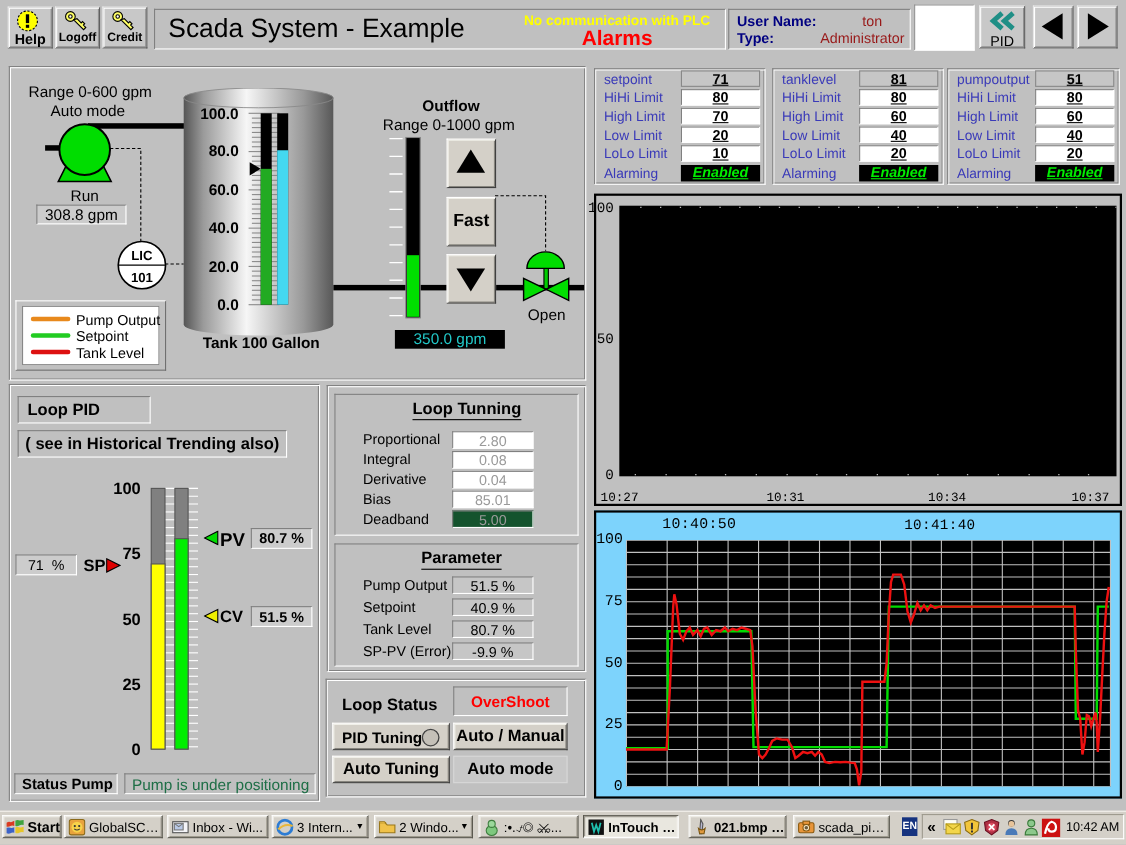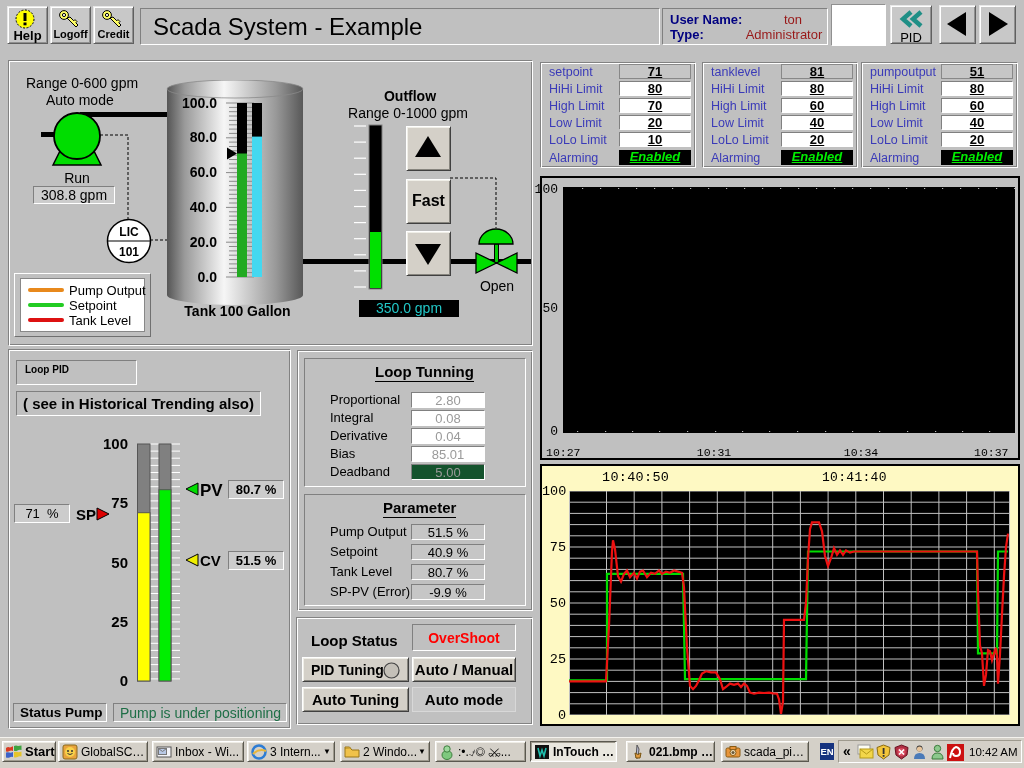--- a/index.html
+++ b/index.html
@@ -39,20 +39,22 @@
         <g stroke="#000" stroke-width="1" fill="#ffff66">
           <circle cx="7" cy="6" r="4.4"></circle>
           <circle cx="7" cy="6" r="1.6" fill="#fff"></circle>
           <path d="M10 9 L19 18 L21 16 L18.8 13.8 L20 12.6 L18 10.6 L16.8 11.8 L13 8 Z"></path>
         </g>
       </svg></div>
 <div class="ab" style="left:0;top:21px;width:100%;text-align:center;font-weight:bold;font-size:11px;">Credit</div>
   </div>
 <div class="ab sunk" style="left:140px;top:8px;width:520px;height:37px;">
 <div class="ab" style="left:12px;top:4px;font-size:24px;color:#000;">Scada System - Example</div>
+<div class="ab" style="left:270px;top:3px;width:300px;text-align:center;font-weight:bold;font-size:12.5px;color:#ffff00;white-space:nowrap;">No communication with PLC</div>
+<div class="ab" style="left:270px;top:16px;width:300px;text-align:center;font-weight:bold;font-size:19px;color:#ff0000;">Alarms</div>
 </div>
 <div class="ab sunk" style="left:662px;top:8px;width:166px;height:37px;font-size:13px;">
 <div class="ab" style="left:7px;top:3px;font-weight:bold;color:#000080;">User Name:</div>
 <div class="ab" style="left:7px;top:18px;font-weight:bold;color:#000080;">Type:</div>
 <div class="ab" style="left:100px;top:3px;width:60px;text-align:center;color:#981818;">ton</div>
 <div class="ab" style="left:78px;top:18px;width:86px;text-align:center;color:#981818;">Administrator</div>
 </div>
 <div class="ab" style="left:831px;top:4px;width:55px;height:42px;background:#ffffff;border:1px solid #909090;border-right-color:#fff;border-bottom-color:#fff;"></div>
 <div class="ab btn" style="left:890px;top:5px;width:42px;height:39px;text-align:center;">
 <svg class="ab" style="left:7px;top:3px;" width="28" height="20">
@@ -255,38 +257,38 @@
       <path d="M14,244.5h1.2 M42,244.5h1.2 M69,244.5h1.2 M96,244.5h1.2 M124,244.5h1.2 M152,244.5h1.2 M179,244.5h1.2 M206,244.5h1.2 M234,244.5h1.2 M262,244.5h1.2 M289,244.5h1.2 M316,244.5h1.2 M344,244.5h1.2 M372,244.5h1.2 M399,244.5h1.2 M426,244.5h1.2" stroke="#b8b8b8" stroke-width="1.2"></path>
     </svg>
     <div class="ab mono" style="right:460px;top:4px;width:30px;text-align:right;font-size:13px;">100</div>
     <div class="ab mono" style="right:460px;top:123px;width:30px;text-align:right;font-size:13px;">50</div>
     <div class="ab mono" style="right:460px;top:246px;width:30px;text-align:right;font-size:13px;">0</div>
     <div class="ab mono" style="left:4px;top:268px;width:44px;text-align:left;font-size:11.5px;">10:27</div>
     <div class="ab mono" style="left:150px;top:268px;width:44px;text-align:center;font-size:11.5px;">10:31</div>
     <div class="ab mono" style="left:297px;top:268px;width:44px;text-align:center;font-size:11.5px;">10:34</div>
     <div class="ab mono" style="left:432px;top:268px;width:44px;text-align:left;font-size:11.5px;">10:37</div>
   </div>
-<div class="ab" style="left:540px;top:464px;width:480px;height:262px;border:2px solid #000;background:#fef9c3;">
+<div class="ab" style="left:540px;top:464px;width:480px;height:262px;border:2px solid #000;background:#7dd3fc;">
     <div class="ab mono" style="left:60px;top:4px;font-size:13.5px;letter-spacing:0.3px;">10:40:50</div>
     <div class="ab mono" style="left:280px;top:4px;font-size:13px;letter-spacing:0.3px;">10:41:40</div>
     <div class="ab mono" style="left:0px;top:18px;width:24px;text-align:right;font-size:13.5px;">100</div>
     <div class="ab mono" style="left:0px;top:74px;width:24px;text-align:right;font-size:13.5px;">75</div>
     <div class="ab mono" style="left:0px;top:130px;width:24px;text-align:right;font-size:13.5px;">50</div>
     <div class="ab mono" style="left:0px;top:186px;width:24px;text-align:right;font-size:13.5px;">25</div>
     <div class="ab mono" style="left:0px;top:242px;width:24px;text-align:right;font-size:13.5px;">0</div>
     <svg class="ab" style="left:27px;top:25px;" width="441" height="224" viewBox="0 0 441 224">
       <rect x="0" y="0" width="441" height="224" fill="#000"></rect>
       <path d="M0,0.0H441 M0,11.2H441 M0,22.4H441 M0,33.6H441 M0,44.8H441 M0,56.0H441 M0,67.2H441 M0,78.4H441 M0,89.6H441 M0,100.8H441 M0,112.0H441 M0,123.2H441 M0,134.4H441 M0,145.6H441 M0,156.8H441 M0,168.0H441 M0,179.2H441 M0,190.4H441 M0,201.6H441 M0,212.8H441 M0,224.0H441 M0.5,0V224 M37.5,0V224 M65.2,0V224 M92.9,0V224 M120.6,0V224 M148.3,0V224 M176.0,0V224 M203.7,0V224 M231.4,0V224 M259.1,0V224 M286.8,0V224 M314.5,0V224 M342.2,0V224 M369.9,0V224 M397.6,0V224 M425.3,0V224 M440.5,0V224" stroke="#c0c0c0" stroke-width="1" fill="none"></path>
       <polyline points="0.0,189.3 38.0,189.3 38.0,82.9 114.0,82.9 116.0,188.2 237.0,188.2 239.0,60.5 408.0,60.5 409.0,162.4 428.0,162.4 429.0,60.5 439.0,60.5" fill="none" stroke="#00dd00" stroke-width="2.2"></polyline>
       <polyline points="0.0,190.4 37.0,190.4 40.0,134.4 43.0,60.5 44.0,49.3 46.0,58.2 49.0,85.1 52.0,90.7 55.0,82.9 58.0,79.5 61.0,86.2 65.0,81.8 68.0,87.4 71.0,80.6 74.0,79.5 78.0,86.2 82.0,81.8 86.0,82.9 90.0,79.5 93.0,82.9 97.0,80.6 101.0,81.8 105.0,79.5 109.0,80.6 113.0,81.8 115.0,96.3 118.0,156.8 121.0,194.9 124.0,198.2 127.0,194.9 130.0,189.3 133.0,182.6 137.0,180.3 142.0,181.4 147.0,181.4 151.0,188.2 154.0,198.2 157.0,196.0 161.0,192.6 165.0,193.8 169.0,192.6 172.0,196.0 175.0,192.6 178.0,194.9 181.0,201.6 185.0,202.7 190.0,201.6 195.0,202.0 200.0,201.6 204.0,202.3 208.0,202.7 210.0,208.3 212.0,222.9 214.0,210.6 215.0,128.8 235.0,128.8 237.0,112.0 239.0,67.2 241.0,38.1 243.0,31.4 250.0,31.4 253.0,40.3 256.0,65.0 259.0,75.0 262.0,67.2 265.0,57.1 268.0,63.8 271.0,59.4 274.0,63.8 277.0,59.4 281.0,61.6 285.0,60.5 408.0,60.5 409.0,100.8 411.0,154.6 413.0,162.4 415.0,194.9 417.0,183.7 419.0,159.0 421.0,160.2 423.0,169.1 425.0,162.4 427.0,156.8 428.0,165.8 429.0,192.6 431.0,163.5 433.0,123.2 435.0,85.1 437.0,56.0 439.0,42.6" fill="none" stroke="#ee1111" stroke-width="2.2"></polyline>
     </svg>
   </div>
 <div class="ab sunk2" style="left:8px;top:349px;width:283px;height:380px;"></div>
 <div class="ab sunk" style="left:16px;top:360px;width:121px;height:25px;">
-    <div class="ab" style="left:8px;top:3px;font-weight:bold;font-size:10px;">Loop PID</div>
+    <div class="ab" style="left:8px;top:3px;font-weight:bold;font-size:15px;">Loop PID</div>
   </div>
 <div class="ab sunk" style="left:16px;top:391px;width:245px;height:25px;">
     <div class="ab" style="left:6px;top:3px;font-weight:bold;font-size:15px;">( see in Historical Trending also)</div>
   </div>
 <svg class="ab" style="left:100px;top:436px;" width="90" height="254" viewBox="0 0 90 254">
     <text x="28" y="13" text-anchor="end" font-size="15" font-weight="bold" font-family="Liberation Sans">100</text>
     <text x="28" y="72" text-anchor="end" font-size="15" font-weight="bold" font-family="Liberation Sans">75</text>
     <text x="28" y="132" text-anchor="end" font-size="15" font-weight="bold" font-family="Liberation Sans">50</text>
     <text x="28" y="191" text-anchor="end" font-size="15" font-weight="bold" font-family="Liberation Sans">25</text>
     <text x="28" y="250" text-anchor="end" font-size="15" font-weight="bold" font-family="Liberation Sans">0</text>

